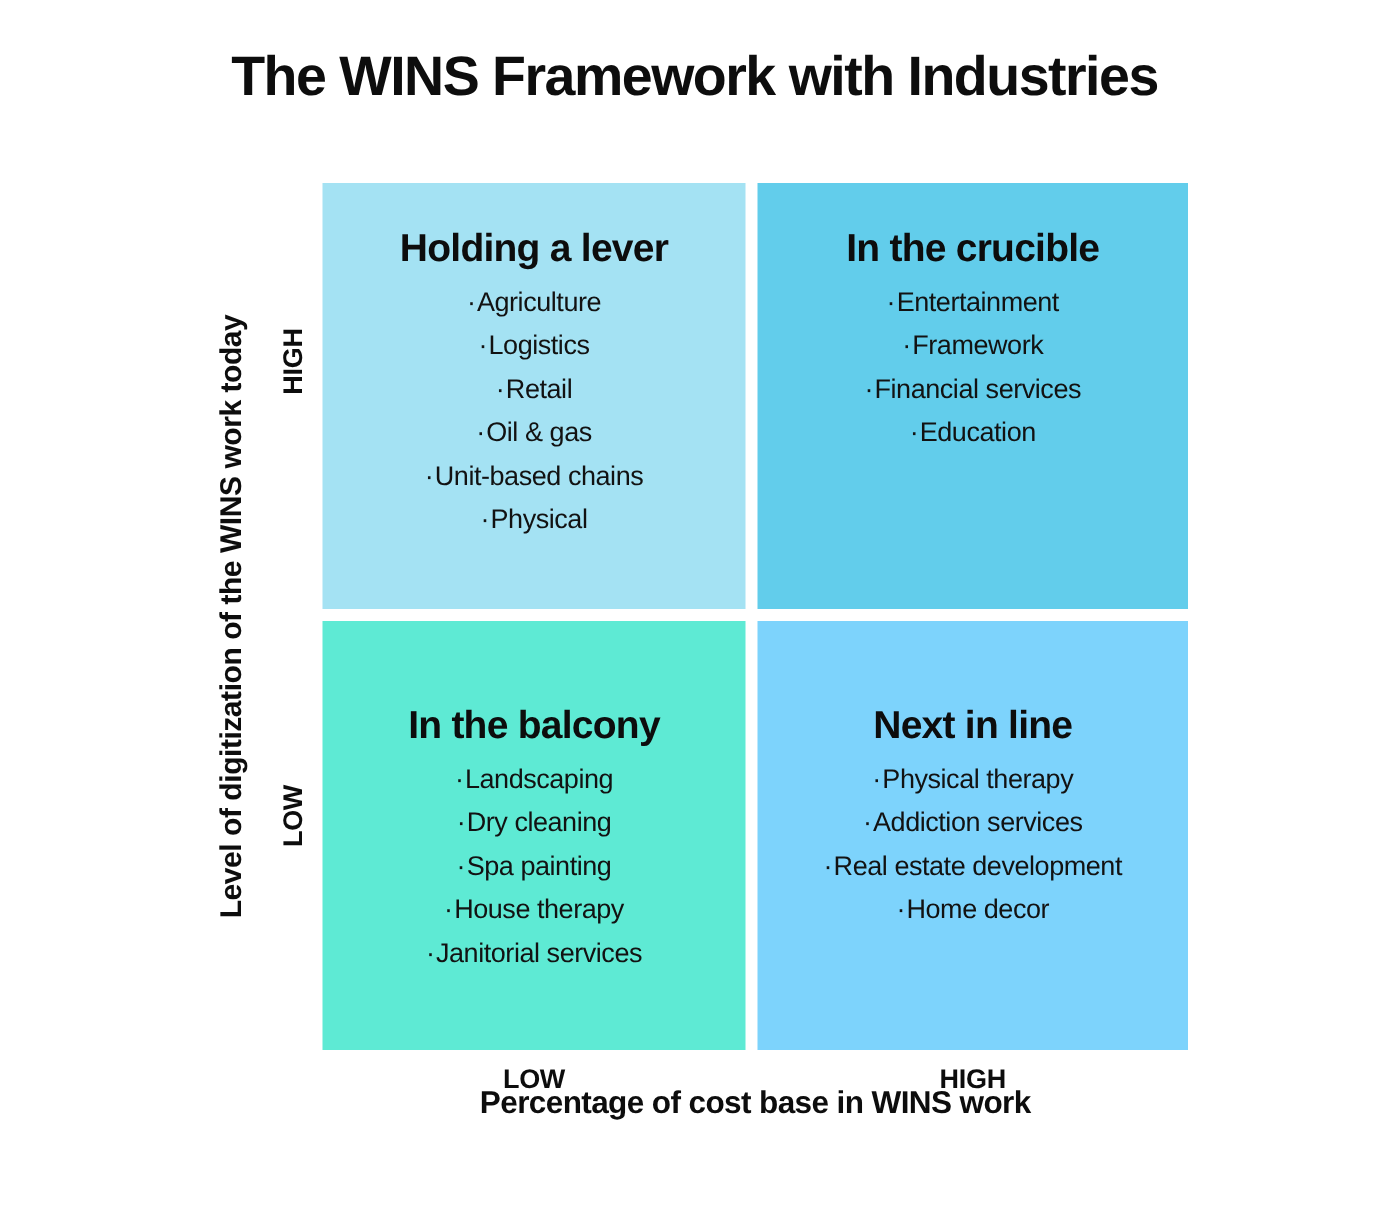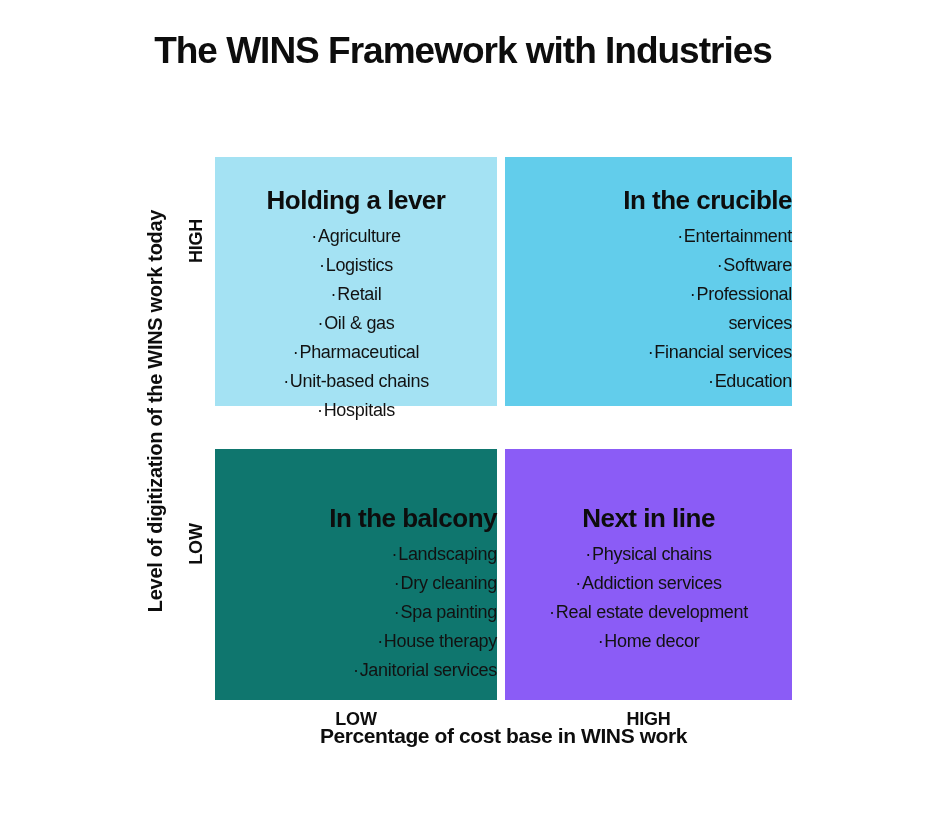--- a/index.html
+++ b/index.html
@@ -37,21 +37,20 @@
     width: 577px;
     height: 578px;
     display: grid;
     grid-template-columns: 282px 287px;
     grid-template-rows: 284px 286px;
     gap: 8px;
   }
   .quadrant {
     text-align: center;
     box-sizing: border-box;
-    margin-top: 35px;
   }
   .quadrant.row-top { padding-top: 28px; }
   .quadrant.row-bottom { padding-top: 54px; }
   .q-title {
     font-size: 26px;
     font-weight: bold;
     letter-spacing: -0.5px;
     line-height: 30px;
     margin-bottom: 7px;
     color: #0d0d0d;
@@ -117,53 +116,50 @@
 
   <div class="grid">
 
     <div class="quadrant row-top" style="background: rgb(164, 226, 243);">
       <div class="q-title">Holding a lever</div>
       <div class="q-items">
         <div class="item"><span class="bullet">·</span><span class="item-text">Agriculture</span></div>
         <div class="item"><span class="bullet">·</span><span class="item-text">Logistics</span></div>
         <div class="item"><span class="bullet">·</span><span class="item-text">Retail</span></div>
         <div class="item"><span class="bullet">·</span><span class="item-text">Oil &amp; gas</span></div>
-        <div class="item"><span class="bullet">·</span><span class="item-text">Pharmaceutical</span></div>
         <div class="item"><span class="bullet">·</span><span class="item-text">Unit-based chains</span></div>
-        <div class="item"><span class="bullet">·</span><span class="item-text">Hospitals</span></div>
+        <div class="item"><span class="bullet">·</span><span class="item-text">Physical</span></div>
       </div>
     </div>
 
-    <div class="quadrant row-top" style="background: rgb(98, 205, 235); text-align: right;">
+    <div class="quadrant row-top" style="background: rgb(98, 205, 235);">
       <div class="q-title">In the crucible</div>
       <div class="q-items">
         <div class="item"><span class="bullet">·</span><span class="item-text">Entertainment</span></div>
-        <div class="item"><span class="bullet">·</span><span class="item-text">Software</span></div>
-        <div class="item"><span class="bullet">·</span><span class="item-text">Professional
-services</span></div>
+        <div class="item"><span class="bullet">·</span><span class="item-text">Framework</span></div>
         <div class="item"><span class="bullet">·</span><span class="item-text">Financial services</span></div>
         <div class="item"><span class="bullet">·</span><span class="item-text">Education</span></div>
       </div>
     </div>
 
-    <div class="quadrant row-bottom" style="background: #0f766e; text-align: right;">
+    <div class="quadrant row-bottom" style="background: #5eead4;">
       <div class="q-title">In the balcony</div>
       <div class="q-items">
         <div class="item"><span class="bullet">·</span><span class="item-text">Landscaping</span></div>
         <div class="item"><span class="bullet">·</span><span class="item-text">Dry cleaning</span></div>
         <div class="item"><span class="bullet">·</span><span class="item-text">Spa painting</span></div>
         <div class="item"><span class="bullet">·</span><span class="item-text">House therapy</span></div>
         <div class="item"><span class="bullet">·</span><span class="item-text">Janitorial services</span></div>
       </div>
     </div>
 
-    <div class="quadrant row-bottom" style="background: #8b5cf6;">
+    <div class="quadrant row-bottom" style="background: #7dd3fc;">
       <div class="q-title">Next in line</div>
       <div class="q-items">
-        <div class="item"><span class="bullet">·</span><span class="item-text">Physical chains</span></div>
+        <div class="item"><span class="bullet">·</span><span class="item-text">Physical therapy</span></div>
         <div class="item"><span class="bullet">·</span><span class="item-text">Addiction services</span></div>
         <div class="item"><span class="bullet">·</span><span class="item-text">Real estate development</span></div>
         <div class="item"><span class="bullet">·</span><span class="item-text">Home decor</span></div>
       </div>
     </div>
 
   </div>
 
   <div class="x-tick x-tick-low">LOW</div>
   <div class="x-tick x-tick-high">HIGH</div>

